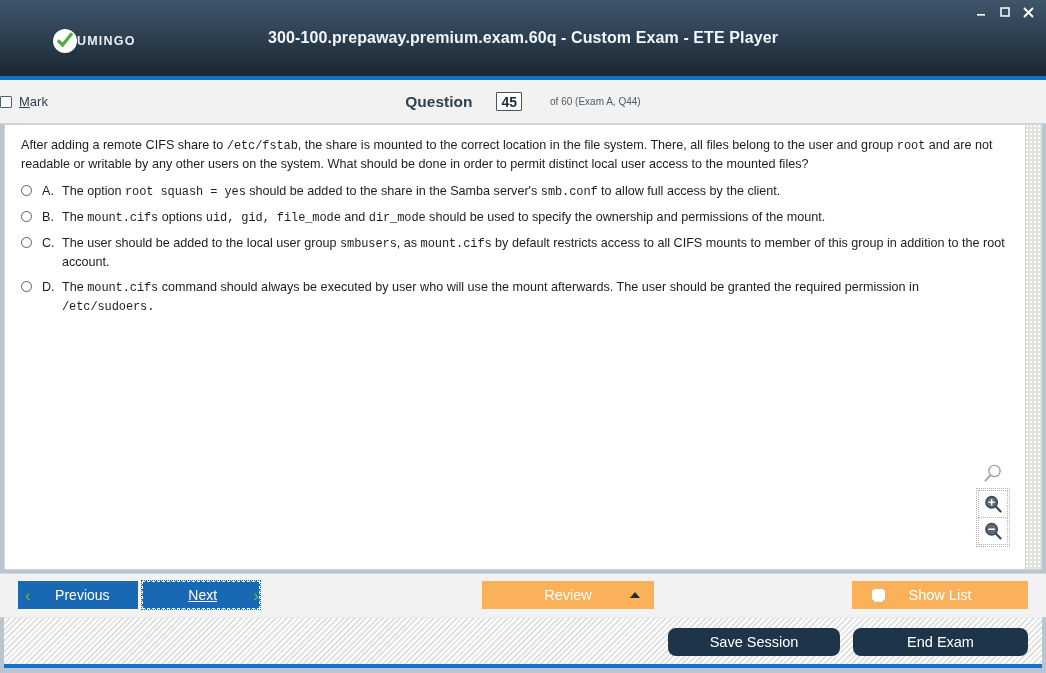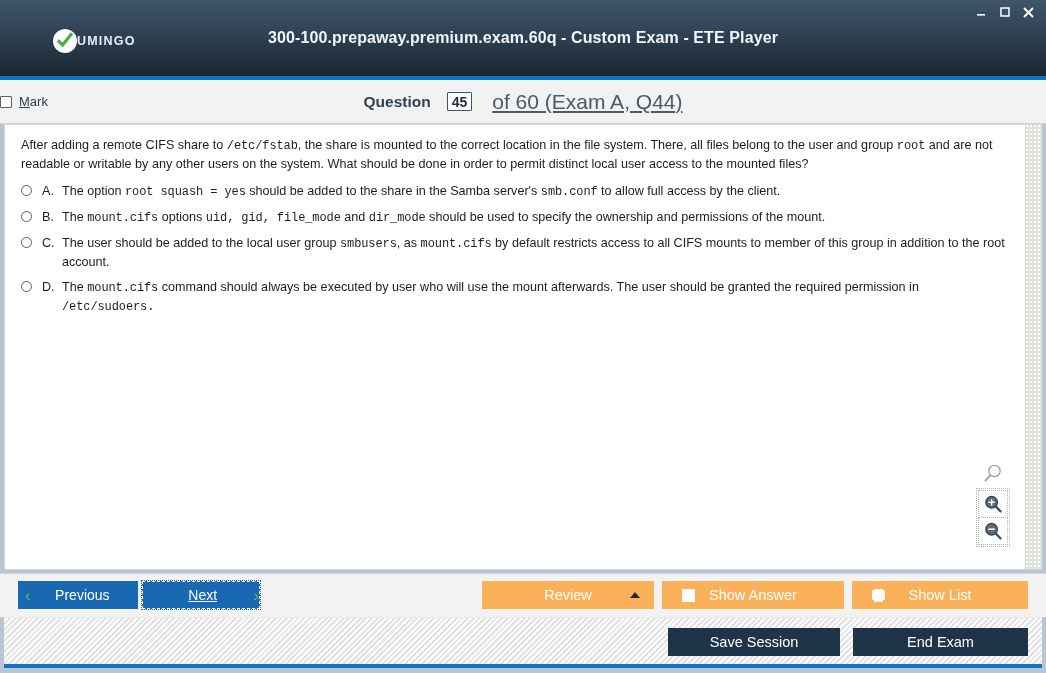--- a/index.html
+++ b/index.html
@@ -129,21 +129,21 @@
   .qcenter {
     position: absolute;
     left: 0;
     width: 1046px;
     text-align: center;
     font-size: 15px;
     color: #3b4a5a;
     display: flex;
     align-items: center;
     justify-content: center;
-    gap: 8px;
+    gap: 16px;
   }
   .q-lead {
     font-weight: bold;
     color: #30404f;
     margin-right: 8px;
     font-size: 15.5px;
   }
   .q-num {
     display: inline-flex;
     align-items: center;
@@ -155,22 +155,21 @@
     border-radius: 1px;
     background: #fff;
     font-weight: bold;
     font-size: 14px;
     color: #1f2d3b;
     box-sizing: border-box;
   }
   .q-tail {
     margin-left: 12px;
     color: #4a5a6b;
-    font-size: 21px;
-    text-decoration: underline;
+    font-size: 10px;
   }
 
   
   .content {
     position: absolute;
     left: 4px;
     top: 124px;
     width: 1038px;
     height: 446px;
     background: #ffffff;
@@ -374,20 +373,21 @@
     position: absolute;
     height: 28px;
     top: 628px;
     background: #1d3449;
     color: #ffffff;
     font-size: 14.5px;
     display: flex;
     align-items: center;
     justify-content: center;
     cursor: pointer;
+    border-radius: 8px;
   }
   .btn-save { left: 668px; width: 172px; }
   .btn-end  { left: 853px; width: 175px; }
 
   .bottom-accent {
     position: absolute;
     left: 4px;
     top: 664px;
     width: 1038px;
     height: 4px;
@@ -512,24 +512,20 @@
       <span class="chev">›</span>
     </div>
 
     <div class="btn btn-orange btn-review">
       <span class="review-inner">
         <span>Review</span>
         <span class="review-caret"></span>
       </span>
     </div>
 
-    <div class="btn btn-orange btn-showans">
-      <span class="white-sq"></span>
-      <span>Show Answer</span>
-    </div>
 
     <div class="btn btn-orange btn-showlist">
       <span class="white-sq dashed-edge"></span>
       <span>Show List</span>
     </div>
   </div>
 
   <div class="statusbar"></div>
 
   <div class="btn-dark btn-save">Save Session</div>

